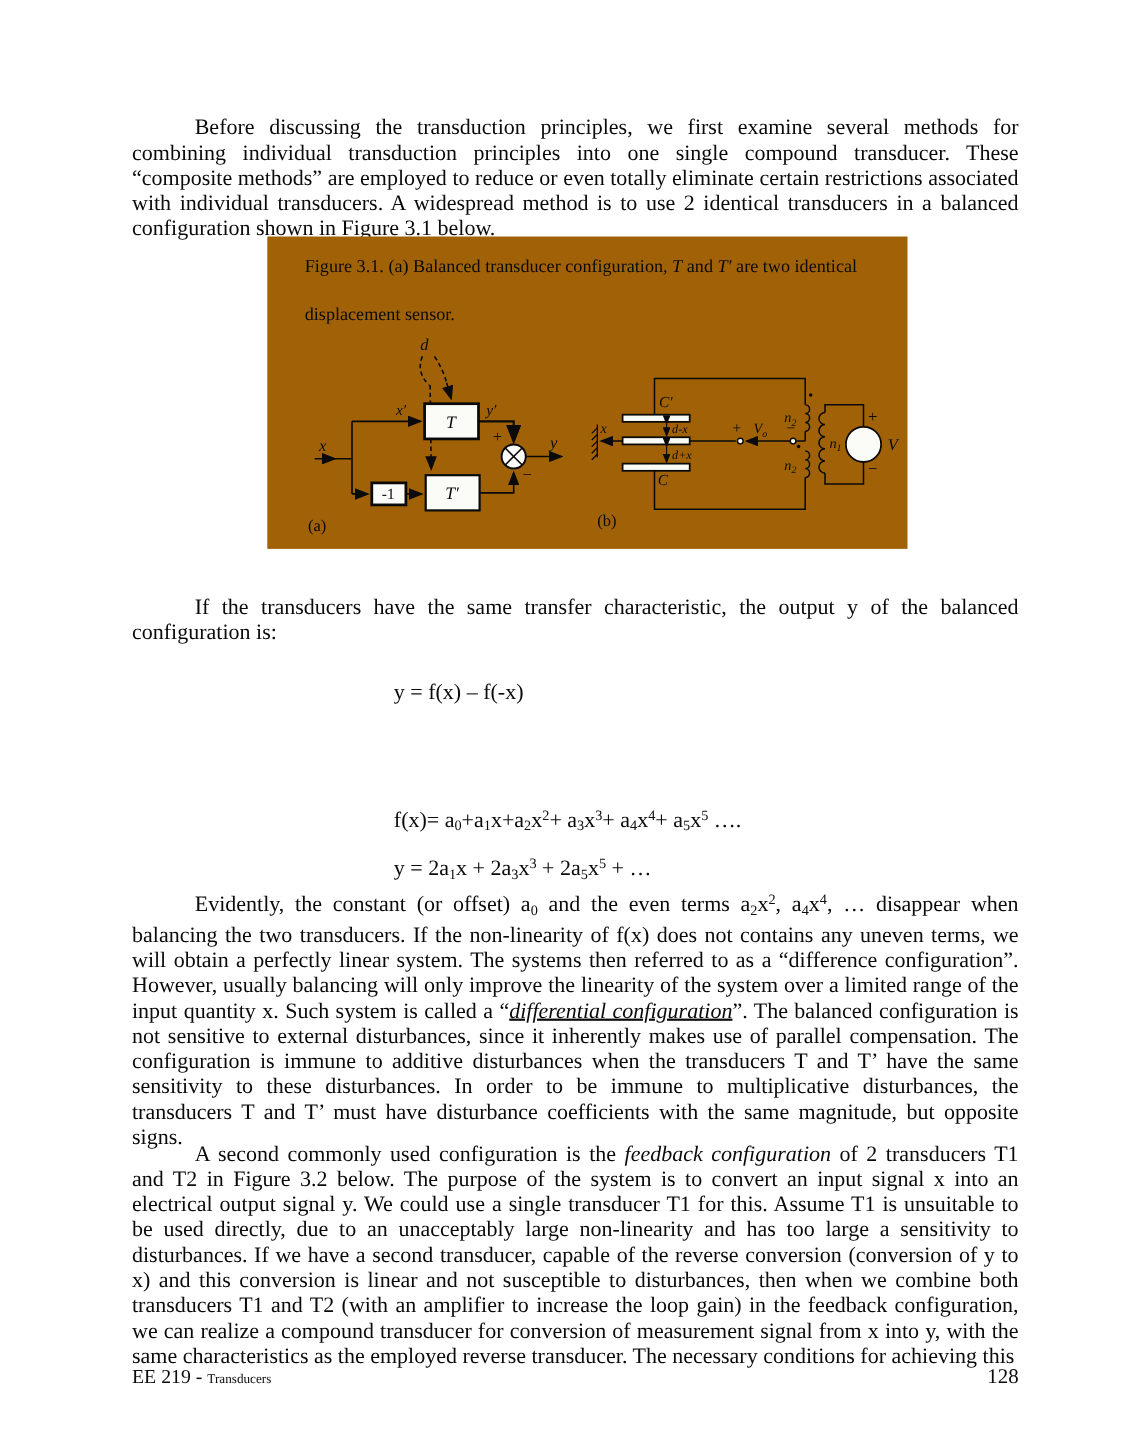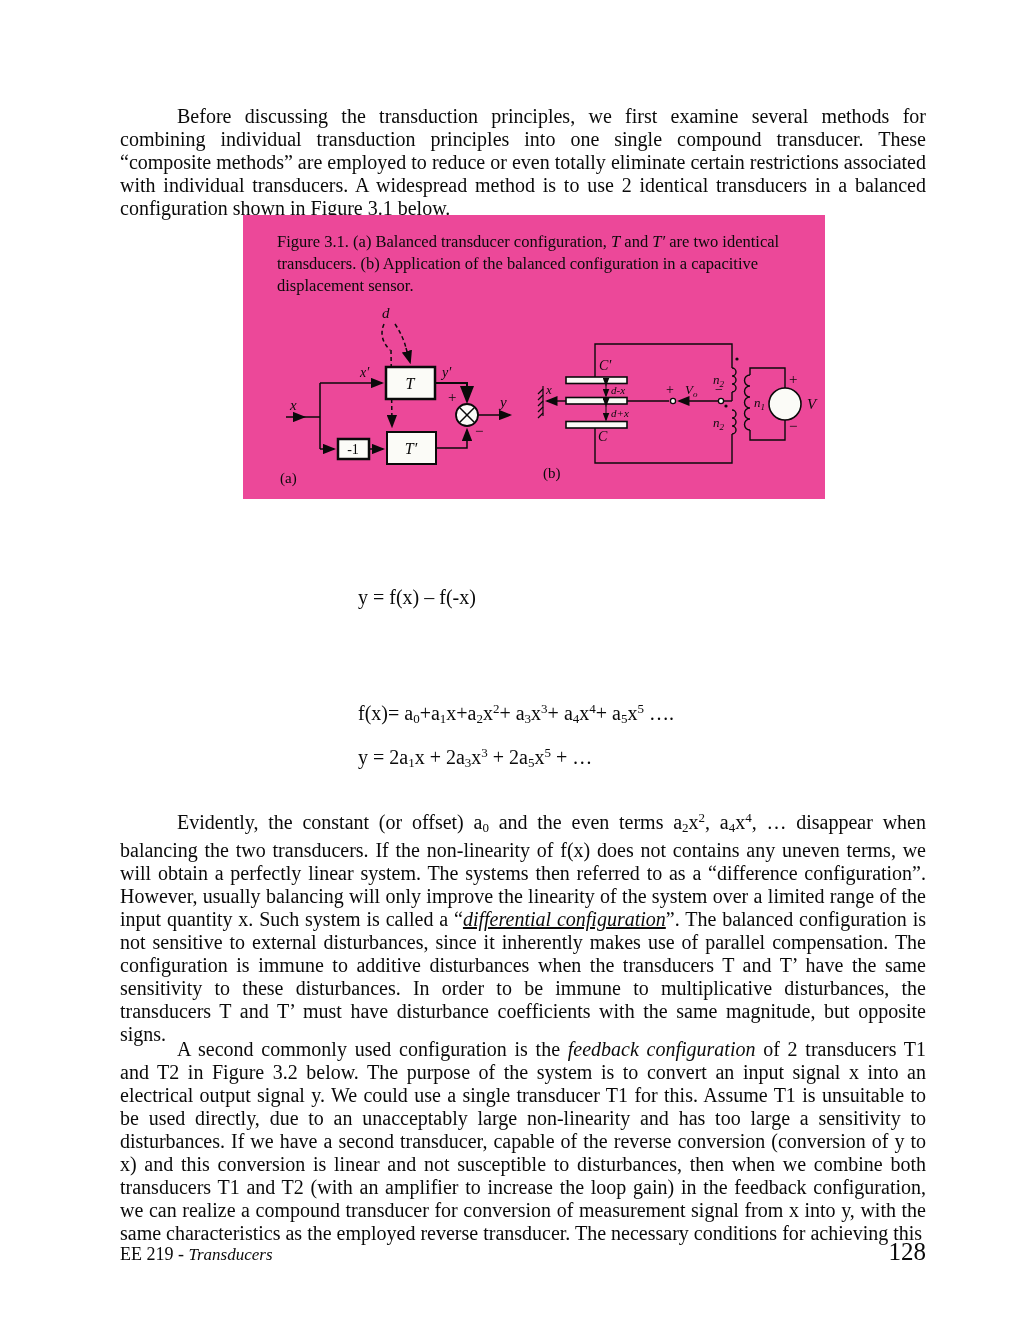--- a/index.html
+++ b/index.html
@@ -7,53 +7,53 @@
     position:relative;
     width:1020px;height:1320px;
     background:#ffffff;
     color:#0a0a0a;
     font-family:"Liberation Serif","DejaVu Serif",serif;
     font-size:20px;line-height:23px;
     overflow:hidden;
   }
   .block{position:absolute;left:120px;width:806px;text-align:justify;}
   .indent{text-indent:57px;}
-  .equation{position:absolute;left:358px;white-space:nowrap;font-size:20px;}
+  .equation{position:absolute;left:358px;white-space:nowrap;font-size:20px;margin-top:32px;}
   .run-i{font-style:italic;}
   .run-iu{font-style:italic;text-decoration:underline;}
   .run-sub{font-size:0.65em;vertical-align:-0.25em;}
   .run-sup{font-size:0.65em;vertical-align:0.5em;}
   .figure{
     position:absolute;left:243px;top:215px;width:582px;height:284px;
-    background:#ec4899;z-index:2;
+    background:#a16207;z-index:2;
   }
   .fig-caption{
     position:absolute;left:34px;top:16px;width:545px;
     font-size:16.5px;line-height:22px;text-align:left;
   }
   .diagA{position:absolute;left:35px;top:87px;}
   .diagB{position:absolute;left:292px;top:110px;}
   svg text{font-family:"Liberation Serif","DejaVu Serif",serif;fill:#0a0a0a;}
   .footer{
     position:absolute;left:120px;top:1240px;width:806px;
     display:flex;justify-content:space-between;align-items:baseline;
   }
   .footer-course{font-size:18px;}
-  .footer-course-name{font-size:17px;font-style:italic;}
-  .footer-page{font-size:25px;}
+  .footer-course-name{font-size:12px;}
+  .footer-page{font-size:19px;}
 </style>
 </head>
 <body>
 
 <div class="page">
 
   <div class="block indent" style="top:105px"><span>Before discussing the transduction principles, we first examine several methods for combining individual transduction principles into one single compound transducer. These “composite methods” are employed to reduce or even totally eliminate certain restrictions associated with individual transducers. A widespread method is to use 2 identical transducers in a balanced configuration shown in Figure 3.1 below.</span></div>
 
   <div class="figure">
-    <div class="fig-caption"><span>Figure 3.1. (a) Balanced transducer configuration, </span><span class="run-i">T</span><span> and </span><span class="run-i">T′</span><span> are two identical</span><br><span>transducers. (b) Application of the balanced configuration in a capacitive</span><br><span>displacement sensor.</span></div>
+    <div class="fig-caption"><span>Figure 3.1. (a) Balanced transducer configuration, </span><span class="run-i">T</span><span> and </span><span class="run-i">T′</span><span> are two identical</span><br><br><span>displacement sensor.</span></div>
 
     <svg class="diagA" width="270" height="185" viewBox="0 0 270 185">
       <defs>
         <marker id="ah" markerWidth="9" markerHeight="7" refX="7.5" refY="3.5" orient="auto">
           <path d="M0,0 L9,3.5 L0,7 z" fill="#0a0a0a"></path>
         </marker>
       </defs>
       <g stroke="#0a0a0a" stroke-width="1.5" fill="none">
         <path d="M106,22 Q100,36 112,48" stroke-dasharray="4,3"></path>
         <path d="M117,22 Q125,34 128,46" stroke-dasharray="4,3"></path>
@@ -149,20 +149,21 @@
       <text x="178" y="59" font-size="13" font-style="italic"><tspan>n</tspan><tspan dy="3" font-size="9">2</tspan></text>
       <text x="219" y="82" font-size="13" font-style="italic"><tspan>n</tspan><tspan dy="3" font-size="9">1</tspan></text>
       <text x="178" y="102" font-size="13" font-style="italic"><tspan>n</tspan><tspan dy="3" font-size="9">2</tspan></text>
       <text x="272" y="84" font-size="15" font-style="italic">V</text>
       <text x="254" y="59" font-size="15">+</text>
       <text x="254" y="106" font-size="15">−</text>
       <text x="8" y="153" font-size="15">(b)</text>
     </svg>
   </div>
 
+  <div class="block indent" style="top:541px"><span>If the transducers have the same transfer characteristic, the output y of the balanced configuration is:</span></div>
 
   <div class="equation" style="top:586px"><span>y = f(x) – f(-x)</span></div>
 
 
   <div class="equation" style="top:697px"><span>f(x)= a</span><span class="run-sub">0</span><span>+a</span><span class="run-sub">1</span><span>x+a</span><span class="run-sub">2</span><span>x</span><span class="run-sup">2</span><span>+ a</span><span class="run-sub">3</span><span>x</span><span class="run-sup">3</span><span>+ a</span><span class="run-sub">4</span><span>x</span><span class="run-sup">4</span><span>+ a</span><span class="run-sub">5</span><span>x</span><span class="run-sup">5</span><span> ….</span></div>
 
 
   <div class="equation" style="top:741px"><span>y = 2a</span><span class="run-sub">1</span><span>x + 2a</span><span class="run-sub">3</span><span>x</span><span class="run-sup">3</span><span> + 2a</span><span class="run-sub">5</span><span>x</span><span class="run-sup">5</span><span> + …</span></div>
 
   <div class="block indent" style="top:806px"><span>Evidently, the constant (or offset) a</span><span class="run-sub">0</span><span> and the even terms a</span><span class="run-sub">2</span><span>x</span><span class="run-sup">2</span><span>, a</span><span class="run-sub">4</span><span>x</span><span class="run-sup">4</span><span>, … disappear when balancing the two transducers. If the non-linearity of f(x) does not contains any uneven terms, we will obtain a perfectly linear system. The systems then referred to as a “difference configuration”. However, usually balancing will only improve the linearity of the system over a limited range of the input quantity x. Such system is called a “</span><span class="run-iu">differential configuration</span><span>”. The balanced configuration is not sensitive to external disturbances, since it inherently makes use of parallel compensation. The configuration is immune to additive disturbances when the transducers T and T’ have the same sensitivity to these disturbances. In order to be immune to multiplicative disturbances, the transducers T and T’ must have disturbance coefficients with the same magnitude, but opposite signs.</span></div>

